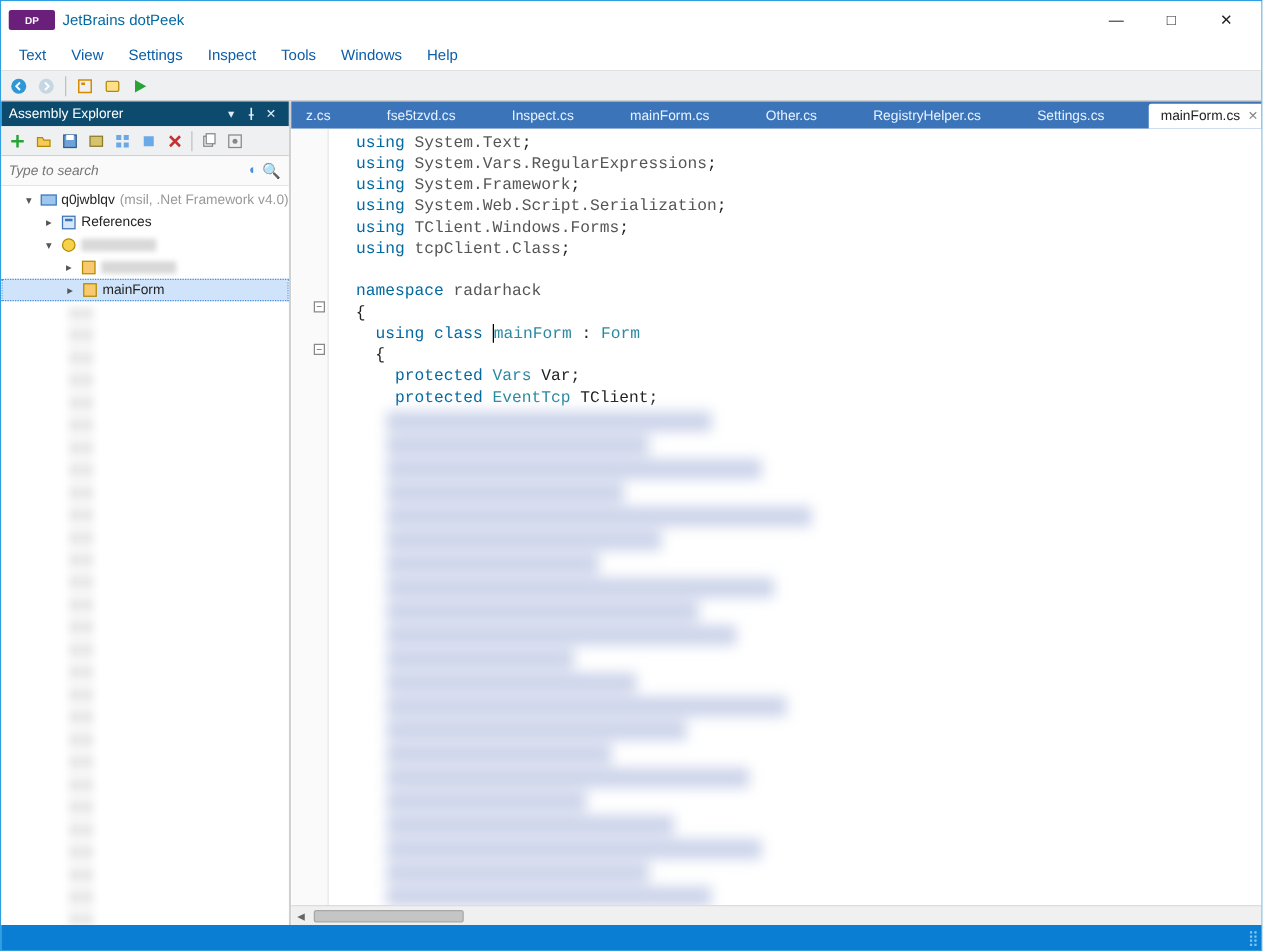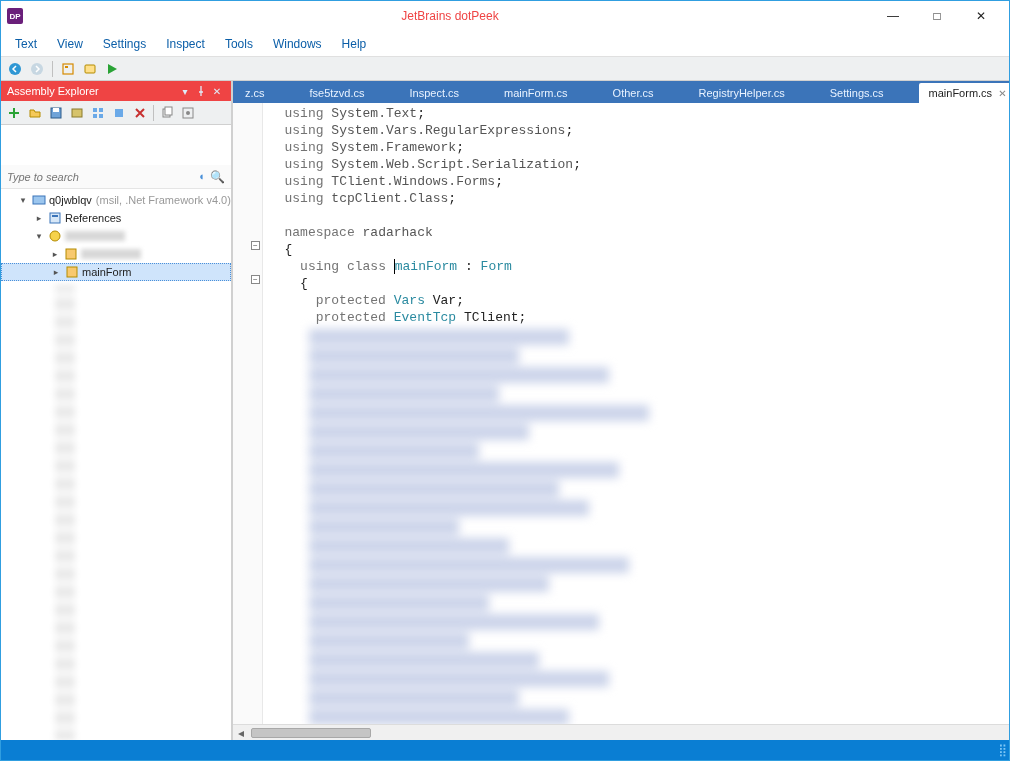--- a/index.html
+++ b/index.html
@@ -1,36 +1,36 @@
 <!DOCTYPE html>
 <html><head>
 <meta charset="utf-8">
 <style>
 * { margin: 0; padding: 0; box-sizing: border-box; }
 body { font-family: "Segoe UI", Tahoma, sans-serif; font-size: 12px; background: #f0f0f0; overflow: hidden; }
 .window { width: 1010px; height: 761px; background: #fff; border: 1px solid #309ee0; display: flex; flex-direction: column; }
 .titlebar { height: 30px; background: #fff; display: flex; align-items: center; padding: 0 6px; }
-.titlebar .app-icon { width: 16px; height: 16px; background: #6a1f7a; border-radius: 2px; display: inline-flex; align-items: center; justify-content: center; color: #fff; font-size: 8px; font-weight: bold; margin-right: 6px; }
-.titlebar .title { flex: 1; color: #ef4444; font-size: 12px; text-align: center; }
+.titlebar .app-icon { width: 37px; height: 16px; background: #6a1f7a; border-radius: 2px; display: inline-flex; align-items: center; justify-content: center; color: #fff; font-size: 8px; font-weight: bold; margin-right: 6px; }
+.titlebar .title { flex: 1; color: #0369a1; font-size: 12px; }
 .win-controls { display: flex; }
 .win-btn { width: 44px; height: 28px; display: flex; align-items: center; justify-content: center; color: #222; }
 .menubar { height: 26px; display: flex; align-items: center; padding: 0 4px; background: #fff; border-bottom: 1px solid #e0e0e0; }
 .menubar .menu-item { padding: 3px 10px; color: #0b5ea8; font-size: 12px; }
 .toolbar { height: 24px; background: #eef0f1; display: flex; align-items: center; padding: 0 4px; gap: 2px; border-bottom: 1px solid #d0d0d0; }
 .toolbar .tb-btn { width: 20px; height: 20px; display: flex; align-items: center; justify-content: center; border-radius: 2px; }
 .toolbar .sep { width: 1px; height: 16px; background: #c0c0c0; margin: 0 3px; }
 .main-area { flex: 1; display: flex; overflow: hidden; }
 
 .left-panel { width: 310px; display: flex; flex-direction: column; border-right: 2px solid #d0d0d0; }
-.panel-header { height: 20px; background: #ef4444; color: #fff; display: flex; align-items: center; padding: 0 6px; font-size: 11px; }
+.panel-header { height: 20px; background: #0c4a6e; color: #fff; display: flex; align-items: center; padding: 0 6px; font-size: 11px; }
 .panel-header .ph-title { flex: 1; }
 .panel-header .ph-icon { width: 16px; height: 16px; display: flex; align-items: center; justify-content: center; color: #e0ecf8; font-size: 10px; }
 .panel-toolbar { height: 24px; background: #eef0f1; display: flex; align-items: center; padding: 0 3px; gap: 1px; border-bottom: 1px solid #d0d0d0; }
 .panel-toolbar .pt-btn { width: 20px; height: 20px; display: flex; align-items: center; justify-content: center; }
-.search-row { height: 24px; display: flex; align-items: center; padding: 0 6px; background: #fafafa; border-bottom: 1px solid #e5e5e5; margin-top: 40px; }
+.search-row { height: 24px; display: flex; align-items: center; padding: 0 6px; background: #fafafa; border-bottom: 1px solid #e5e5e5; }
 .search-row input { flex: 1; border: none; outline: none; background: transparent; color: #999; font-style: italic; font-size: 11px; }
 .search-icons { display: flex; gap: 4px; }
 .tree { flex: 1; overflow: auto; background: #fff; padding: 2px 0; font-size: 11px; position: relative; }
 .tree-row { display: flex; align-items: center; height: 18px; padding-left: 4px; white-space: nowrap; }
 .tree-row.selected { background: #cfe4fb; border: 1px dotted #4a90d9; }
 .tree-exp { width: 12px; height: 12px; display: inline-flex; align-items: center; justify-content: center; color: #555; font-size: 9px; }
 .tree-icon { width: 16px; height: 16px; display: inline-flex; align-items: center; justify-content: center; margin: 0 2px; }
 .tree-label { color: #222; }
 .tree-meta { color: #999; margin-left: 4px; }
 .indent-1 { padding-left: 16px; }
@@ -42,21 +42,21 @@
 .editor-panel { flex: 1; display: flex; flex-direction: column; background: #fff; }
 .tabs { height: 22px; background: #3b74b9; display: flex; align-items: flex-end; padding-left: 2px; overflow: hidden; gap: 25px; }
 .tab { height: 20px; padding: 0 10px; color: #e8f2ff; font-size: 11px; display: flex; align-items: center; white-space: nowrap; }
 .tab.active { background: #fff; color: #222; border-top-left-radius: 2px; border-top-right-radius: 2px; }
 .tab .close-x { margin-left: 6px; color: #888; font-size: 10px; }
 .tabs .tab-ctrl { width: 16px; height: 20px; display:flex; align-items:center; justify-content:center; color:#e8f2ff; }
 .editor-body { flex: 1; display: flex; overflow: hidden; background: #fff; }
 .gutter { width: 30px; background: #fafafa; border-right: 1px solid #e8e8e8; position: relative; }
 .fold-mark { position: absolute; left: 18px; width: 9px; height: 9px; border: 1px solid #888; font-size: 8px; line-height: 7px; text-align: center; color: #555; background: #fff; }
 .code { flex: 1; font-family: Consolas, "Courier New", monospace; font-size: 13px; line-height: 17px; padding: 2px 6px; color: #222; overflow: auto; position: relative; white-space: pre; }
-.kw { color: #737373; }
+.kw { color: #0369a1; }
 .ns { color: #555; }
 .typ { color: #2a8aa0; }
 .cursor { border-left: 1px solid #000; }
 .blur-block { filter: blur(5px); line-height: 18px; }
 .blur-block div { height: 16px; margin: 3px 0; background: #ccd4ea; }
 .scrollbar-h { height: 16px; background: #f0f0f0; border-top: 1px solid #dcdcdc; display: flex; align-items: center; }
 .scrollbar-h .sb-arrow { width: 16px; height: 14px; display: flex; align-items: center; justify-content: center; color: #666; }
 .scrollbar-h .sb-thumb { height: 10px; background: #c5c5c5; border: 1px solid #a8a8a8; border-radius: 2px; flex: 0 0 120px; margin-left: 2px; }
 .statusbar { height: 20px; background: #0a7ed3; display: flex; align-items: center; justify-content: flex-end; padding-right: 4px; }
 .resize-grip { color: #7fc7f5; font-size: 12px; letter-spacing: -2px; }

